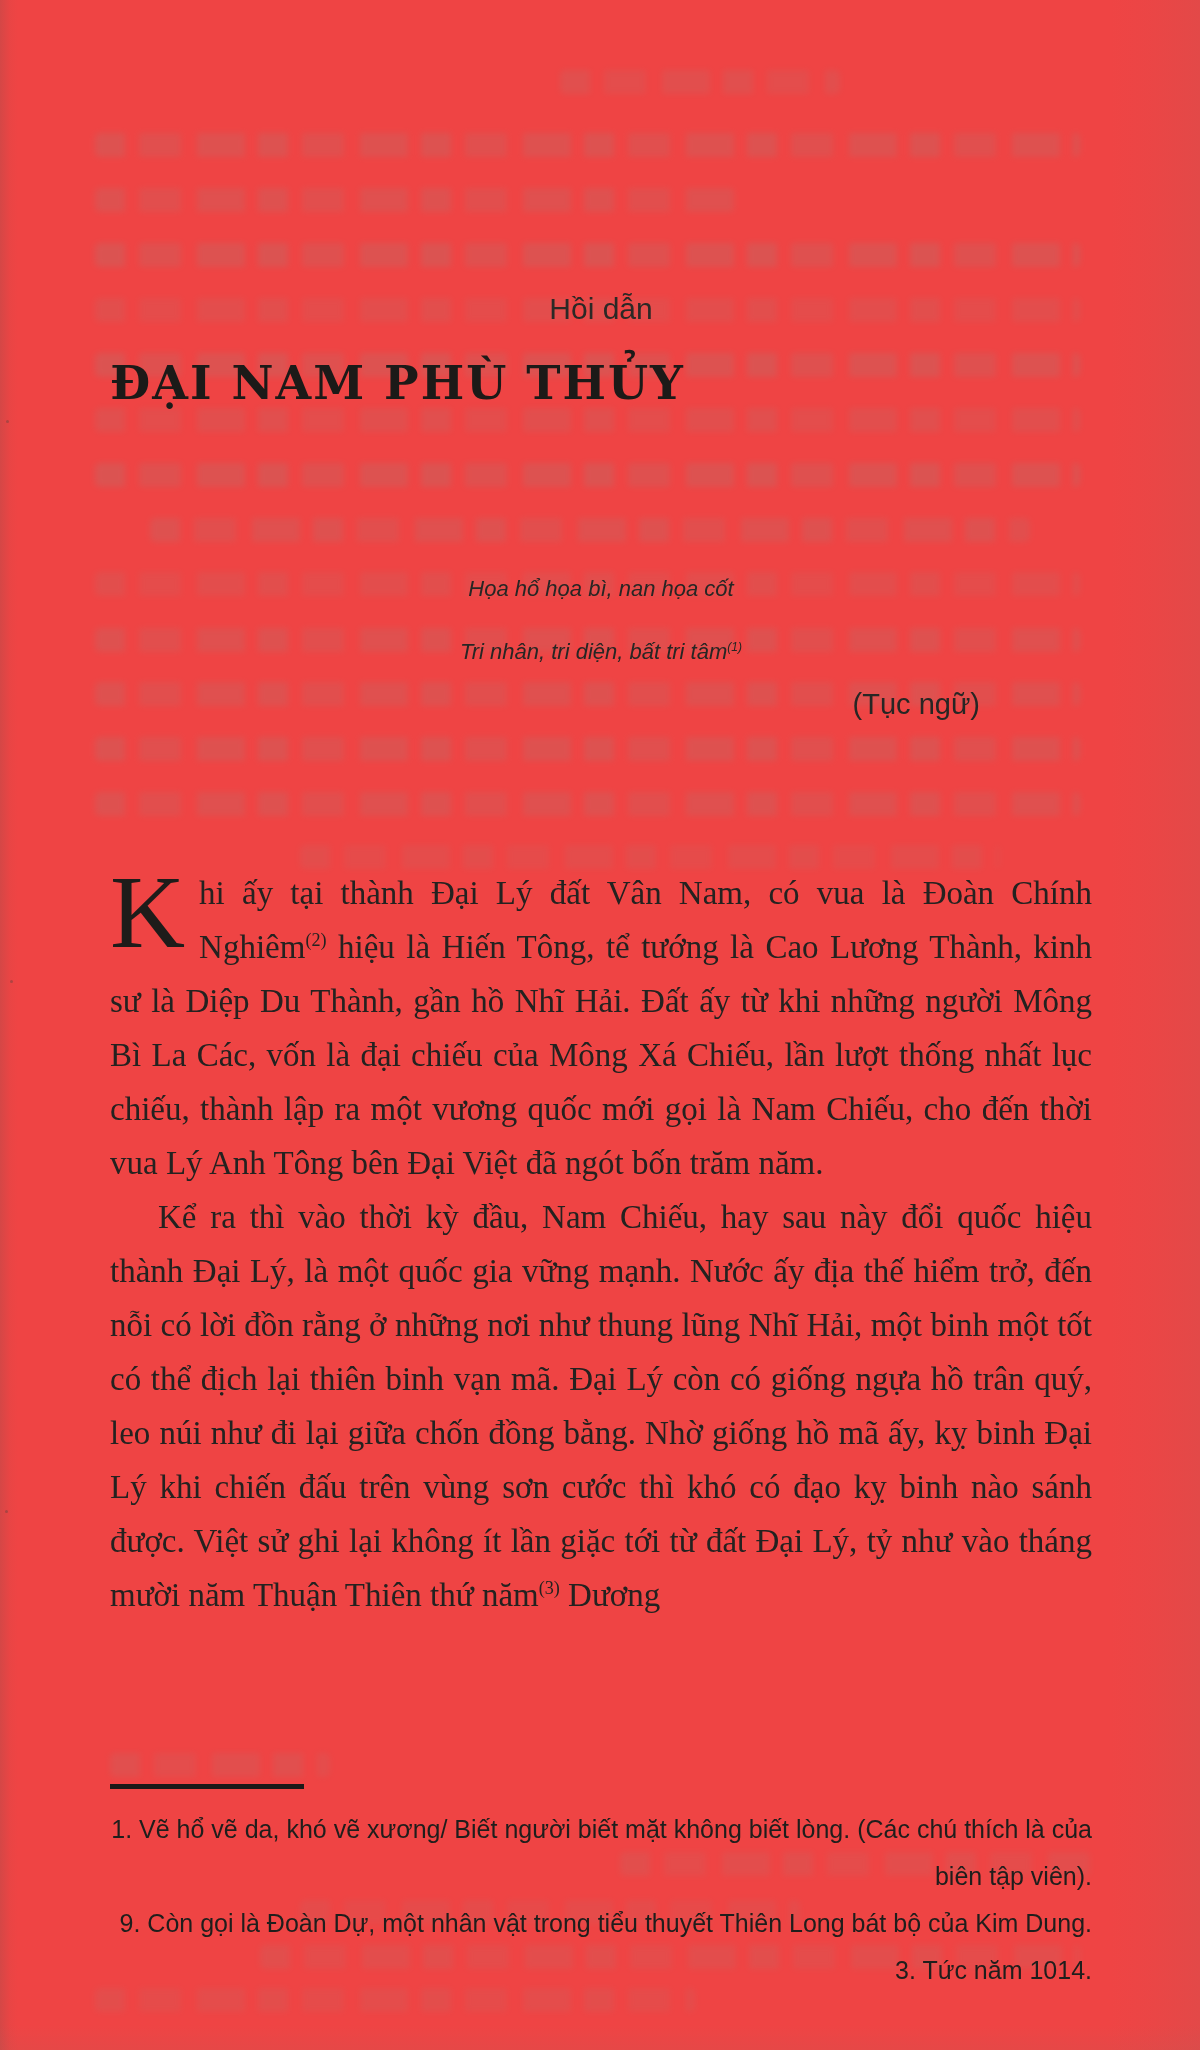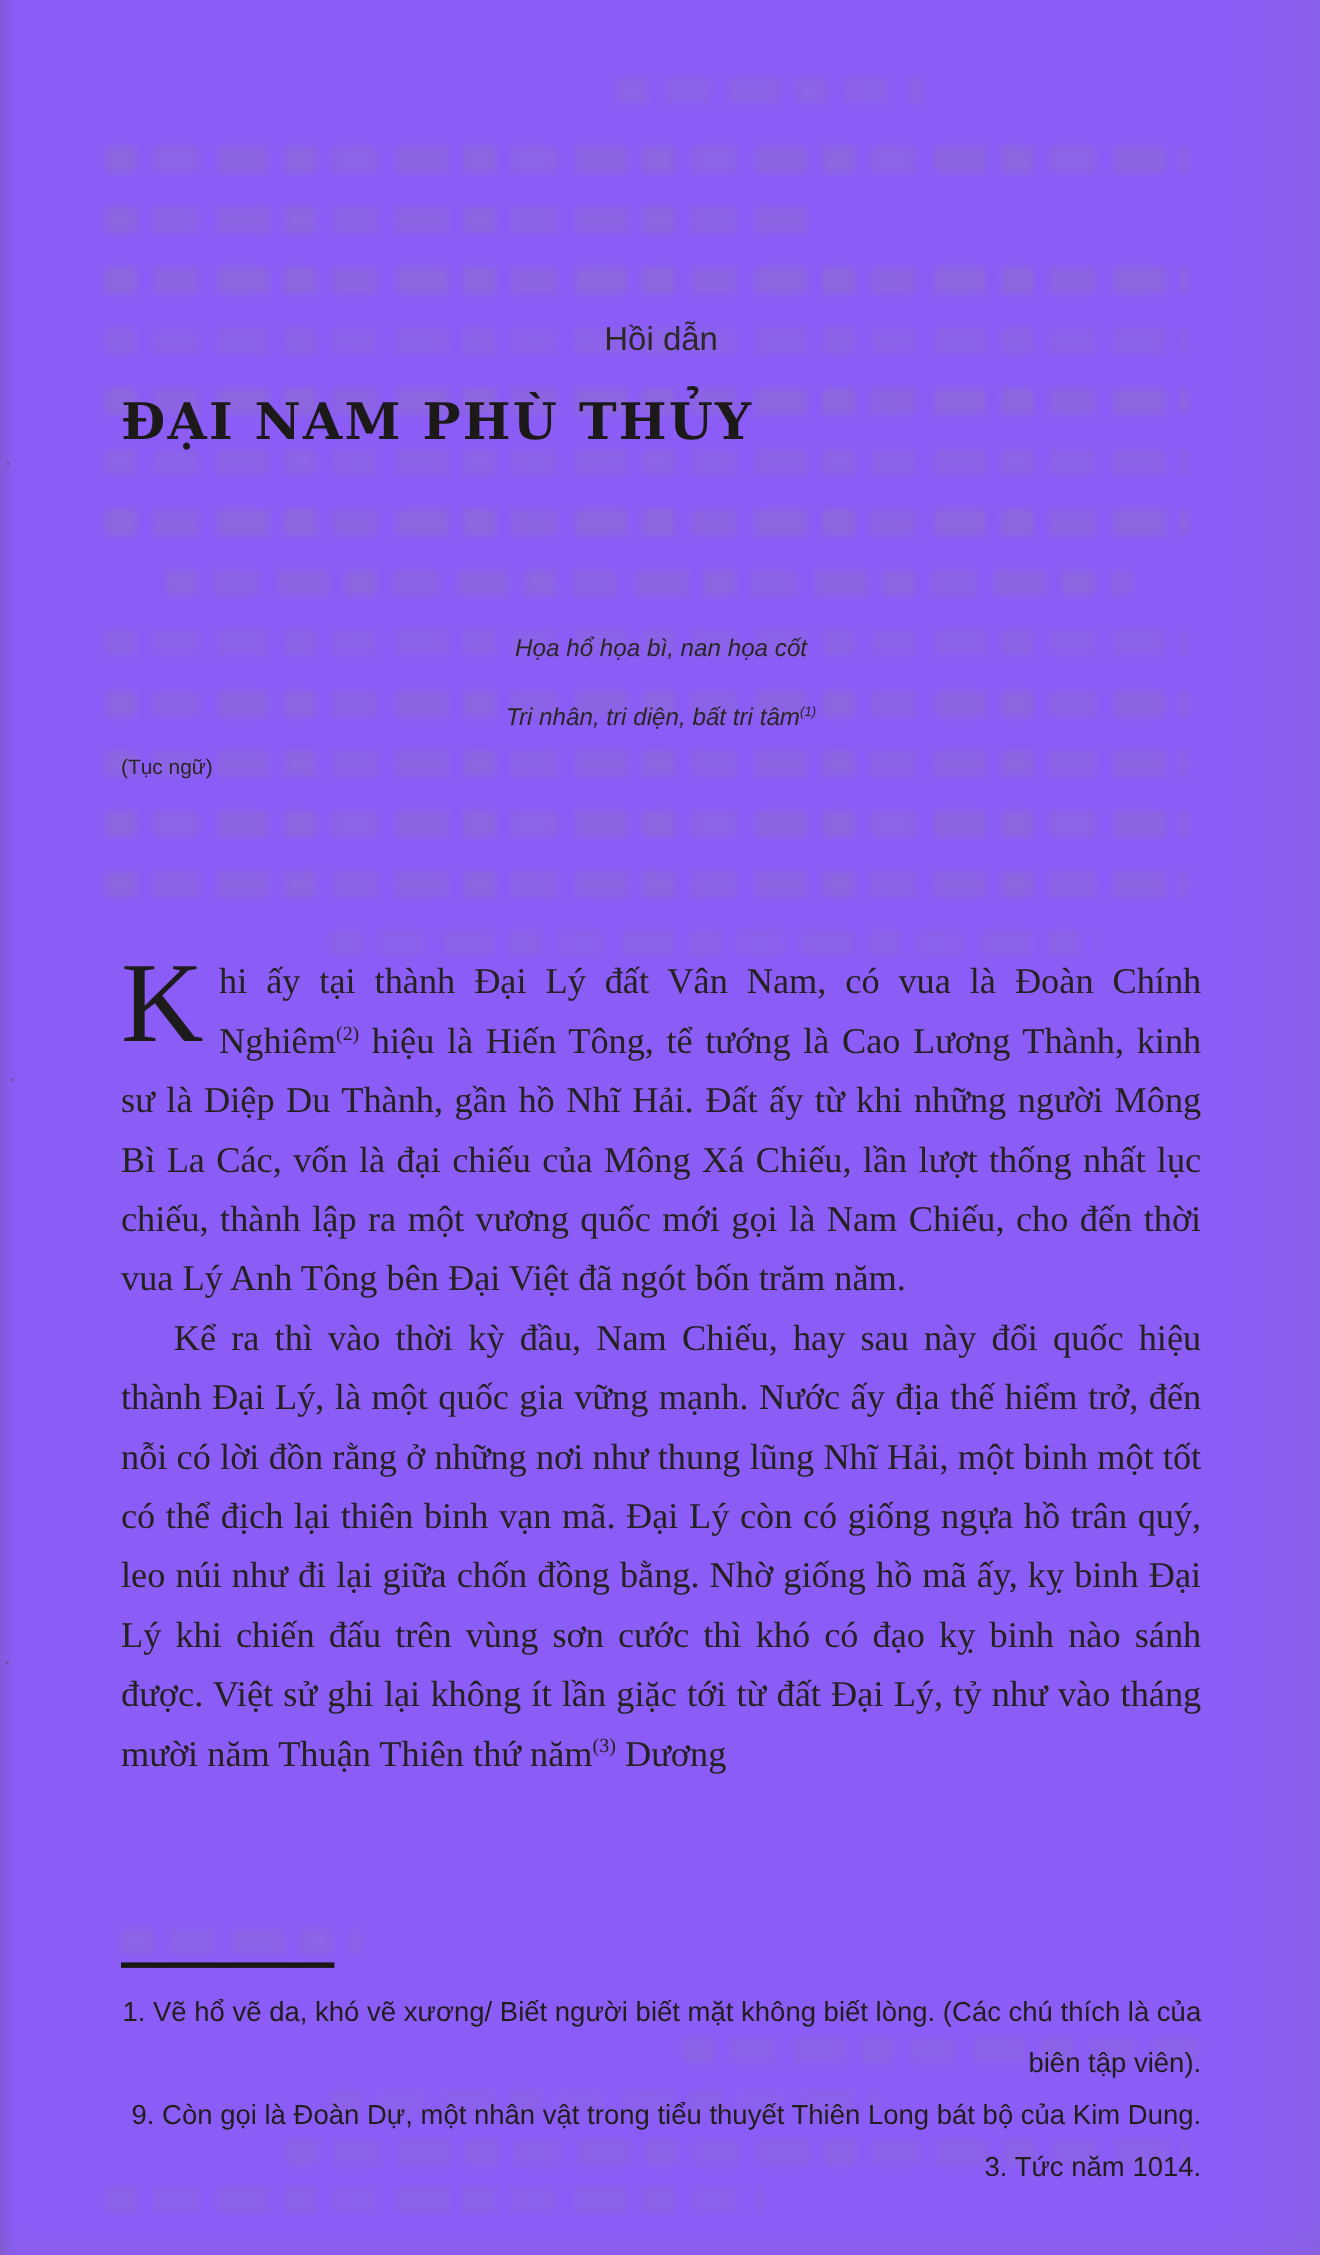--- a/index.html
+++ b/index.html
@@ -1,18 +1,18 @@
 <!DOCTYPE html>
 <html><head>
 <meta charset="utf-8">
 <style>
   html,body{margin:0;padding:0;background:#e8e8e6;}
   .page{
     position:relative;width:1200px;height:2050px;margin:0 auto;
-    background:#8b5cf6;overflow:hidden;
+    background:#ef4444;overflow:hidden;
     font-family:"Liberation Serif",serif;color:#242220;
   }
   
   .edge-left{position:absolute;left:0;top:0;width:18px;height:100%;
     background:linear-gradient(to right,rgba(90,85,80,0.18),rgba(90,85,80,0.04) 55%,rgba(90,85,80,0));}
   .edge-right{position:absolute;right:0;top:0;width:90px;height:100%;
     background:linear-gradient(to left,rgba(120,115,108,0.10),rgba(120,115,108,0.03) 60%,rgba(120,115,108,0));}
   .edge-bottom{position:absolute;left:0;bottom:0;width:100%;height:26px;
     background:linear-gradient(to top,rgba(120,115,108,0.08),rgba(120,115,108,0));}
   
@@ -38,22 +38,22 @@
     font-size:46px;letter-spacing:2px;color:#1c1a18;white-space:nowrap;
   }
   .epigraph{
     position:absolute;top:560px;left:110px;width:982px;
     text-align:center;font-family:"Liberation Sans",sans-serif;
     font-style:italic;font-size:22px;line-height:58px;color:#272624;
   }
   .epigraph sup{font-size:0.55em;font-style:italic;}
   .epigraph-attribution{
     position:absolute;top:688px;left:110px;width:982px;
-    text-align:left;padding-right:112px;box-sizing:border-box;
-    font-family:"Liberation Sans",sans-serif;font-size:19px;color:#272624;
+    text-align:right;padding-right:112px;box-sizing:border-box;
+    font-family:"Liberation Sans",sans-serif;font-size:29px;color:#272624;
   }
   .body-text{
     position:absolute;top:866px;left:110px;width:982px;
     font-size:33px;line-height:54px;text-align:justify;color:#242220;
   }
   .body-text p{margin:0;}
   .body-text p.indent{text-indent:48px;}
   .body-text sup{font-size:0.55em;line-height:0;}
   .dropcap{
     float:left;font-family:"Liberation Serif",serif;

